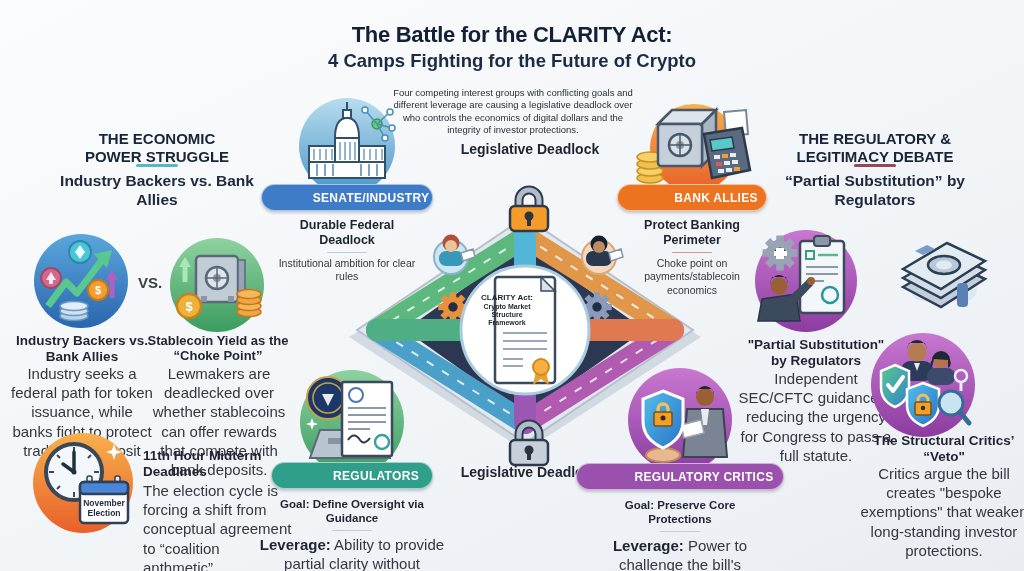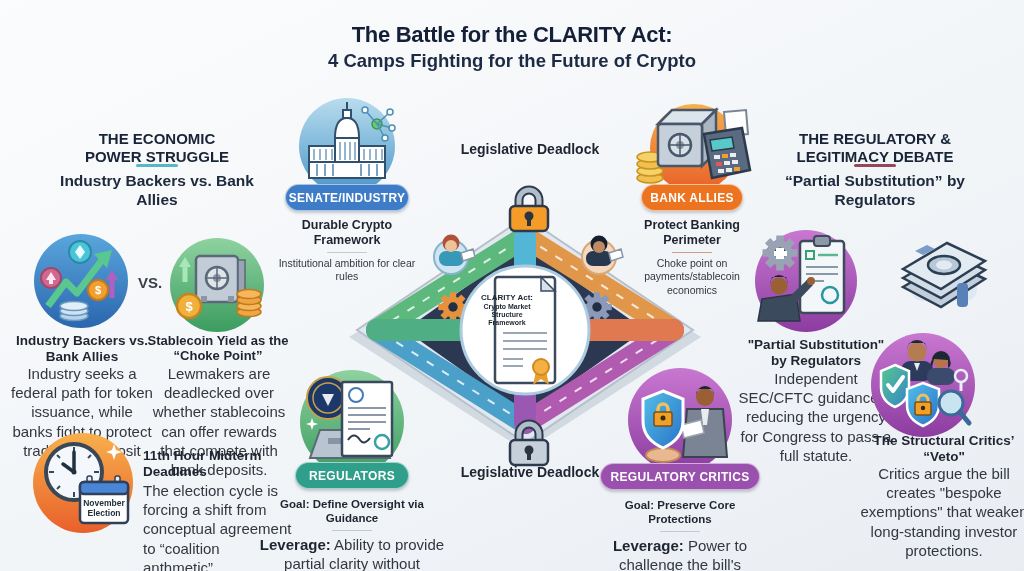--- a/index.html
+++ b/index.html
@@ -14,21 +14,21 @@
   .main-subtitle { width:100%; top:50px; font-size:18.5px; font-weight:bold; color:#1d2a44; }
   .intro { left:387px; top:87px; width:252px; font-size:9.5px; line-height:1.3; color:#2a2f38; }
   .side-heading { font-size:15px; font-weight:bold; color:#1a2438; line-height:1.2; }
   .underline-bar { height:2.5px; width:42px; border-radius:2px; }
   .side-sub { font-size:15.5px; font-weight:bold; color:#202a3e; line-height:1.2; }
   .item-title { font-size:13.5px; font-weight:bold; color:#1e2430; line-height:1.18; }
   .item-body { font-size:15px; line-height:1.28; color:#33373f; }
   .vs { font-size:15px; font-weight:bold; color:#3a3f48; }
   .pill { border-radius:15px; color:#fff; font-weight:bold; font-size:12px; letter-spacing:.3px;
           display:flex; align-items:center; justify-content:center; height:25px;
-          box-shadow:0 2px 3px rgba(20,30,50,.22); border:1.5px solid rgba(255,255,255,.55); }
+          box-shadow:0 2px 3px rgba(20,30,50,.22); border:1.5px solid rgba(255,255,255,.55);padding-left:48px; }
   .camp { display:flex; flex-direction:column; align-items:center; }
   .camp-title { font-size:12.5px; font-weight:bold; color:#1e2430; line-height:1.18; }
   .camp-body { font-size:10.5px; line-height:1.28; color:#33373f; }
   .thin-rule { height:1.5px; width:40px; background:#c3cad2; border-radius:1px; margin:4px auto; }
   .deadlock { font-size:14px; font-weight:bold; color:#1e2430; line-height:1.25; }
   .goal-line { font-size:11.5px; font-weight:bold; color:#1e2430; line-height:1.25; }
   .lev-line { font-size:15px; line-height:1.28; color:#33373f; }
   .lev-line b { color:#1e2430; }
   .doc-text { font-size:8px; font-weight:bold; line-height:1.2; color:#1c2430; }
   .doc-text .small { font-size:7px; }
@@ -77,20 +77,21 @@
       <stop offset="0" stop-color="#58c890"></stop>
         <stop offset="1" stop-color="#3484c8"></stop>
     </linearGradient>
   </defs>
 </svg>
 
 <div class="canvas">
 
   <div class="abs ctr main-title">The Battle for the CLARITY Act:</div>
   <div class="abs ctr main-subtitle">4 Camps Fighting for the Future of Crypto</div>
+  <div class="abs ctr intro">Four competing interest groups with conflicting goals and different leverage are causing a legislative deadlock over who controls the economics of digital dollars and the integrity of investor protections.</div>
 
   <div class="abs ctr side-heading" style="left:82px;top:130px;width:150px">THE ECONOMIC POWER STRUGGLE</div>
   <div class="abs underline-bar" style="left: 136px; top: 164px; background: rgb(86, 184, 196);"></div>
   <div class="abs ctr side-sub" style="left:57px;top:172px;width:200px">Industry Backers vs. Bank Allies</div>
 
   <div class="abs" style="left:32px;top:232px">
     <svg width="98" height="98" viewBox="0 0 98 98">
       <circle cx="49" cy="49" r="47" fill="url(#gBlue)"></circle>
       <polyline points="16,74 34,50 45,61 70,28" fill="none" stroke="#58c890" stroke-width="7" stroke-linejoin="round"></polyline>
       <polygon points="62,22 80,18 75,36" fill="#58c890"></polygon>
@@ -207,21 +208,21 @@
           <line x1="80" y1="28" x2="95" y2="32"></line>
             <line x1="80" y1="28" x2="88" y2="42"></line>
         </g>
         <circle cx="68" cy="14" r="3" fill="#fff" stroke="#4a90b8" stroke-width="1.5"></circle>
         <circle cx="93" cy="16" r="3" fill="#fff" stroke="#4a90b8" stroke-width="1.5"></circle>
         <circle cx="95" cy="32" r="3" fill="#fff" stroke="#4a90b8" stroke-width="1.5"></circle>
         <circle cx="88" cy="42" r="3" fill="#fff" stroke="#4a90b8" stroke-width="1.5"></circle>
       </svg>
     </div>
     <div class="pill" style="width: 122px; margin-top: -12px; background: rgb(62, 124, 199);">SENATE/INDUSTRY</div>
-    <div class="ctr camp-title" style="margin-top:7px">Durable Crypto Framework</div>
+    <div class="ctr camp-title" style="margin-top:7px">Durable Federal Deadlock</div>
     <div class="thin-rule"></div>
     <div class="ctr camp-body">Institutional ambition for clear rules</div>
   </div>
 
   <div class="abs ctr deadlock" style="left:452px;top:141px;width:156px">Legislative Deadlock</div>
   <div class="abs" style="left:506px;top:182px;z-index:5">
     <svg width="46" height="52" viewBox="0 0 46 52">
       <path d="M13,26 v-8 a10,10 0 0 1 20,0 v8" fill="none" stroke="#2c3a4c" stroke-width="9"></path>
       <path d="M13,26 v-8 a10,10 0 0 1 20,0 v8" fill="none" stroke="#b2bdca" stroke-width="5"></path>
       <rect x="4" y="24" width="38" height="25" rx="5" fill="#f49b28" stroke="#2c3a4c" stroke-width="2.5"></rect>

